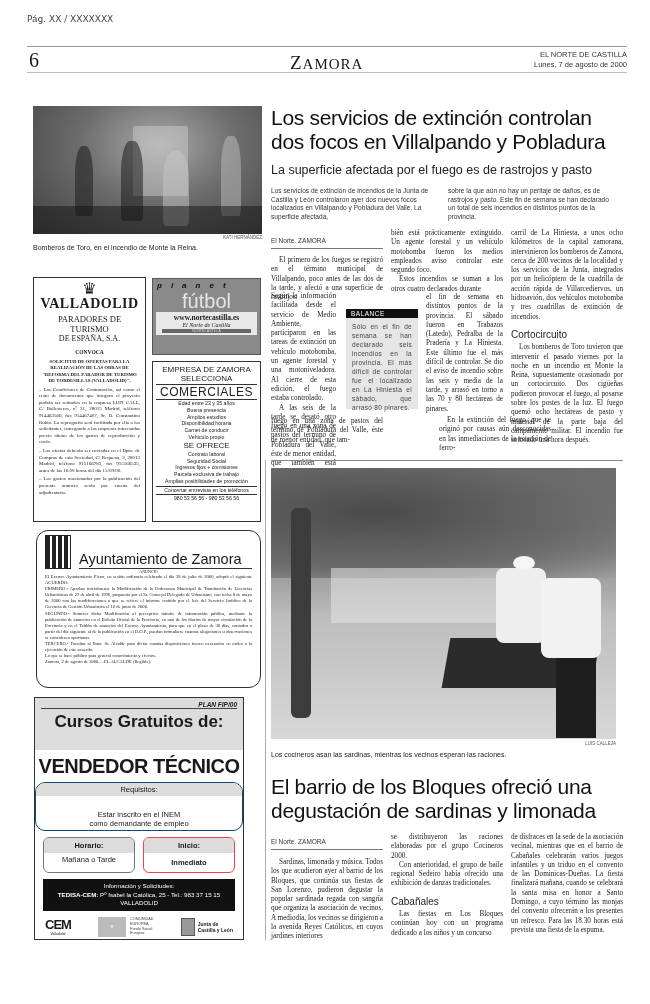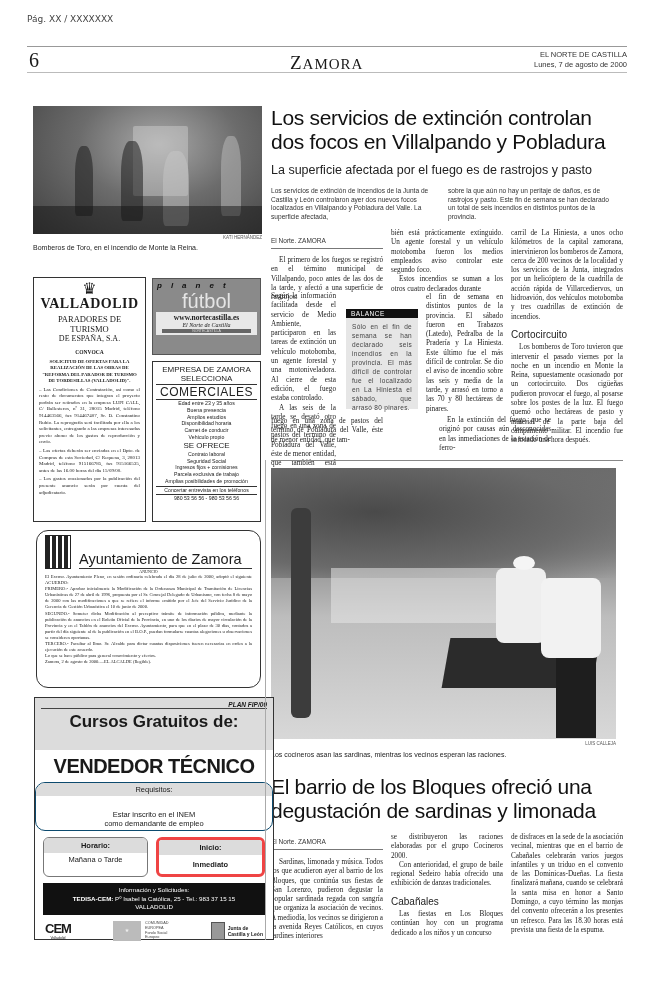--- a/index.html
+++ b/index.html
@@ -199,37 +199,37 @@
   <div class="adtext serif" style="font-size:4.6px;line-height:6.1px;">
     <p>El Excmo. Ayuntamiento Pleno, en sesión ordinaria celebrada el día 28 de julio de 2000, adoptó el siguiente ACUERDO:</p>
     <p>PRIMERO.- Aprobar inicialmente la Modificación de la Ordenanza Municipal de Tramitación de Licencias Urbanísticas de 27 de abril de 1996, propuesta por el Sr. Concejal Delegado de Urbanismo, con fecha 8 de mayo de 2000 con las modificaciones a que se refiere el informe emitido por el Jefe del Servicio Jurídico de la Gerencia de Gestión Urbanística el 10 de junio de 2000.</p>
     <p>SEGUNDO.- Someter dicha Modificación al preceptivo trámite de información pública, mediante la publicación de anuncios en el Boletín Oficial de la Provincia, en uno de los diarios de mayor circulación de la Provincia y en el Tablón de anuncios del Excmo. Ayuntamiento, para que en el plazo de 30 días, contados a partir del día siguiente al de la publicación en el B.O.P., puedan formularse cuantas alegaciones u observaciones se consideren oportunas.</p>
     <p>TERCERO.- Facultar al Ilmo. Sr. Alcalde para dictar cuantas disposiciones fueren necesarias en orden a la ejecución de este acuerdo.</p>
     <p>Lo que se hace público para general conocimiento y efectos.</p>
     <p>Zamora, 2 de agosto de 2000.—EL ALCALDE (Ilegible).</p>
   </div>
 </div>
 
-<div class="abs" style="left:34px;top:697px;width:240px;height:243px;border:1px solid #333;background:#fff;">
+<div class="abs" style="left:34px;top:697px;width:210px;height:243px;border:1px solid #333;background:#fff;">
   <div style="background:#dcdcdc;height:52px;padding:3px 6px;">
     <div class="sans" style="text-align:right;font-size:6.5px;font-weight:bold;font-style:italic;">PLAN FIP/00</div>
     <div class="sans center" style="font-size:17px;font-weight:bold;border-top:1px solid #444;padding-top:3px;">Cursos Gratuitos de:</div>
   </div>
   <div class="sans center" style="font-size:20px;font-weight:bold;letter-spacing:-0.5px;margin-top:5px;">VENDEDOR TÉCNICO</div>
   <div style="margin:4px 0;border:1px solid #0c4a6e;border-radius:10px;overflow:hidden;">
     <div class="sans center" style="background:#dcdcdc;font-size:7.5px;padding:2px;">Requisitos:</div>
     <div class="sans center" style="font-size:7.5px;padding-top:14px;">Estar inscrito en el INEM</div>
     <div class="sans center" style="font-size:7.5px;padding-bottom:2px;">como demandante de empleo</div>
   </div>
   <div style="display:flex;gap:8px;margin:6px 8px;">
     <div style="flex:1;border:1px solid #777;border-radius:6px;overflow:hidden;">
       <div class="sans center" style="background:#dcdcdc;font-size:7.5px;font-weight:bold;padding:3px;">Horario:</div>
       <div class="sans center" style="font-size:7.5px;padding:2px 0;">Mañana o Tarde</div>
     </div>
-    <div style="flex:1;border:3px solid #ef4444;border-radius:6px;overflow:hidden;">
+    <div style="flex:1;border:1px solid #ef4444;border-radius:6px;overflow:hidden;">
       <div class="sans center" style="background:#dcdcdc;font-size:7.5px;font-weight:bold;padding:3px;">Inicio:</div>
       <div class="sans center" style="font-size:7.5px;font-weight:bold;padding:5px 0;">Inmediato</div>
     </div>
   </div>
   <div class="sans center" style="background:#111;color:#fff;margin:4px 8px;padding:3px 2px;font-size:6.2px;line-height:8.5px;">
     <div>Información y Solicitudes:</div>
     <div><b>TEDISA-CEM:</b><span> Pº Isabel la Católica, 25 - Tel.: 983 37 15 15</span></div>
     <div>VALLADOLID</div>
   </div>
   <div style="display:flex;justify-content:space-between;align-items:center;margin:6px 10px;">

